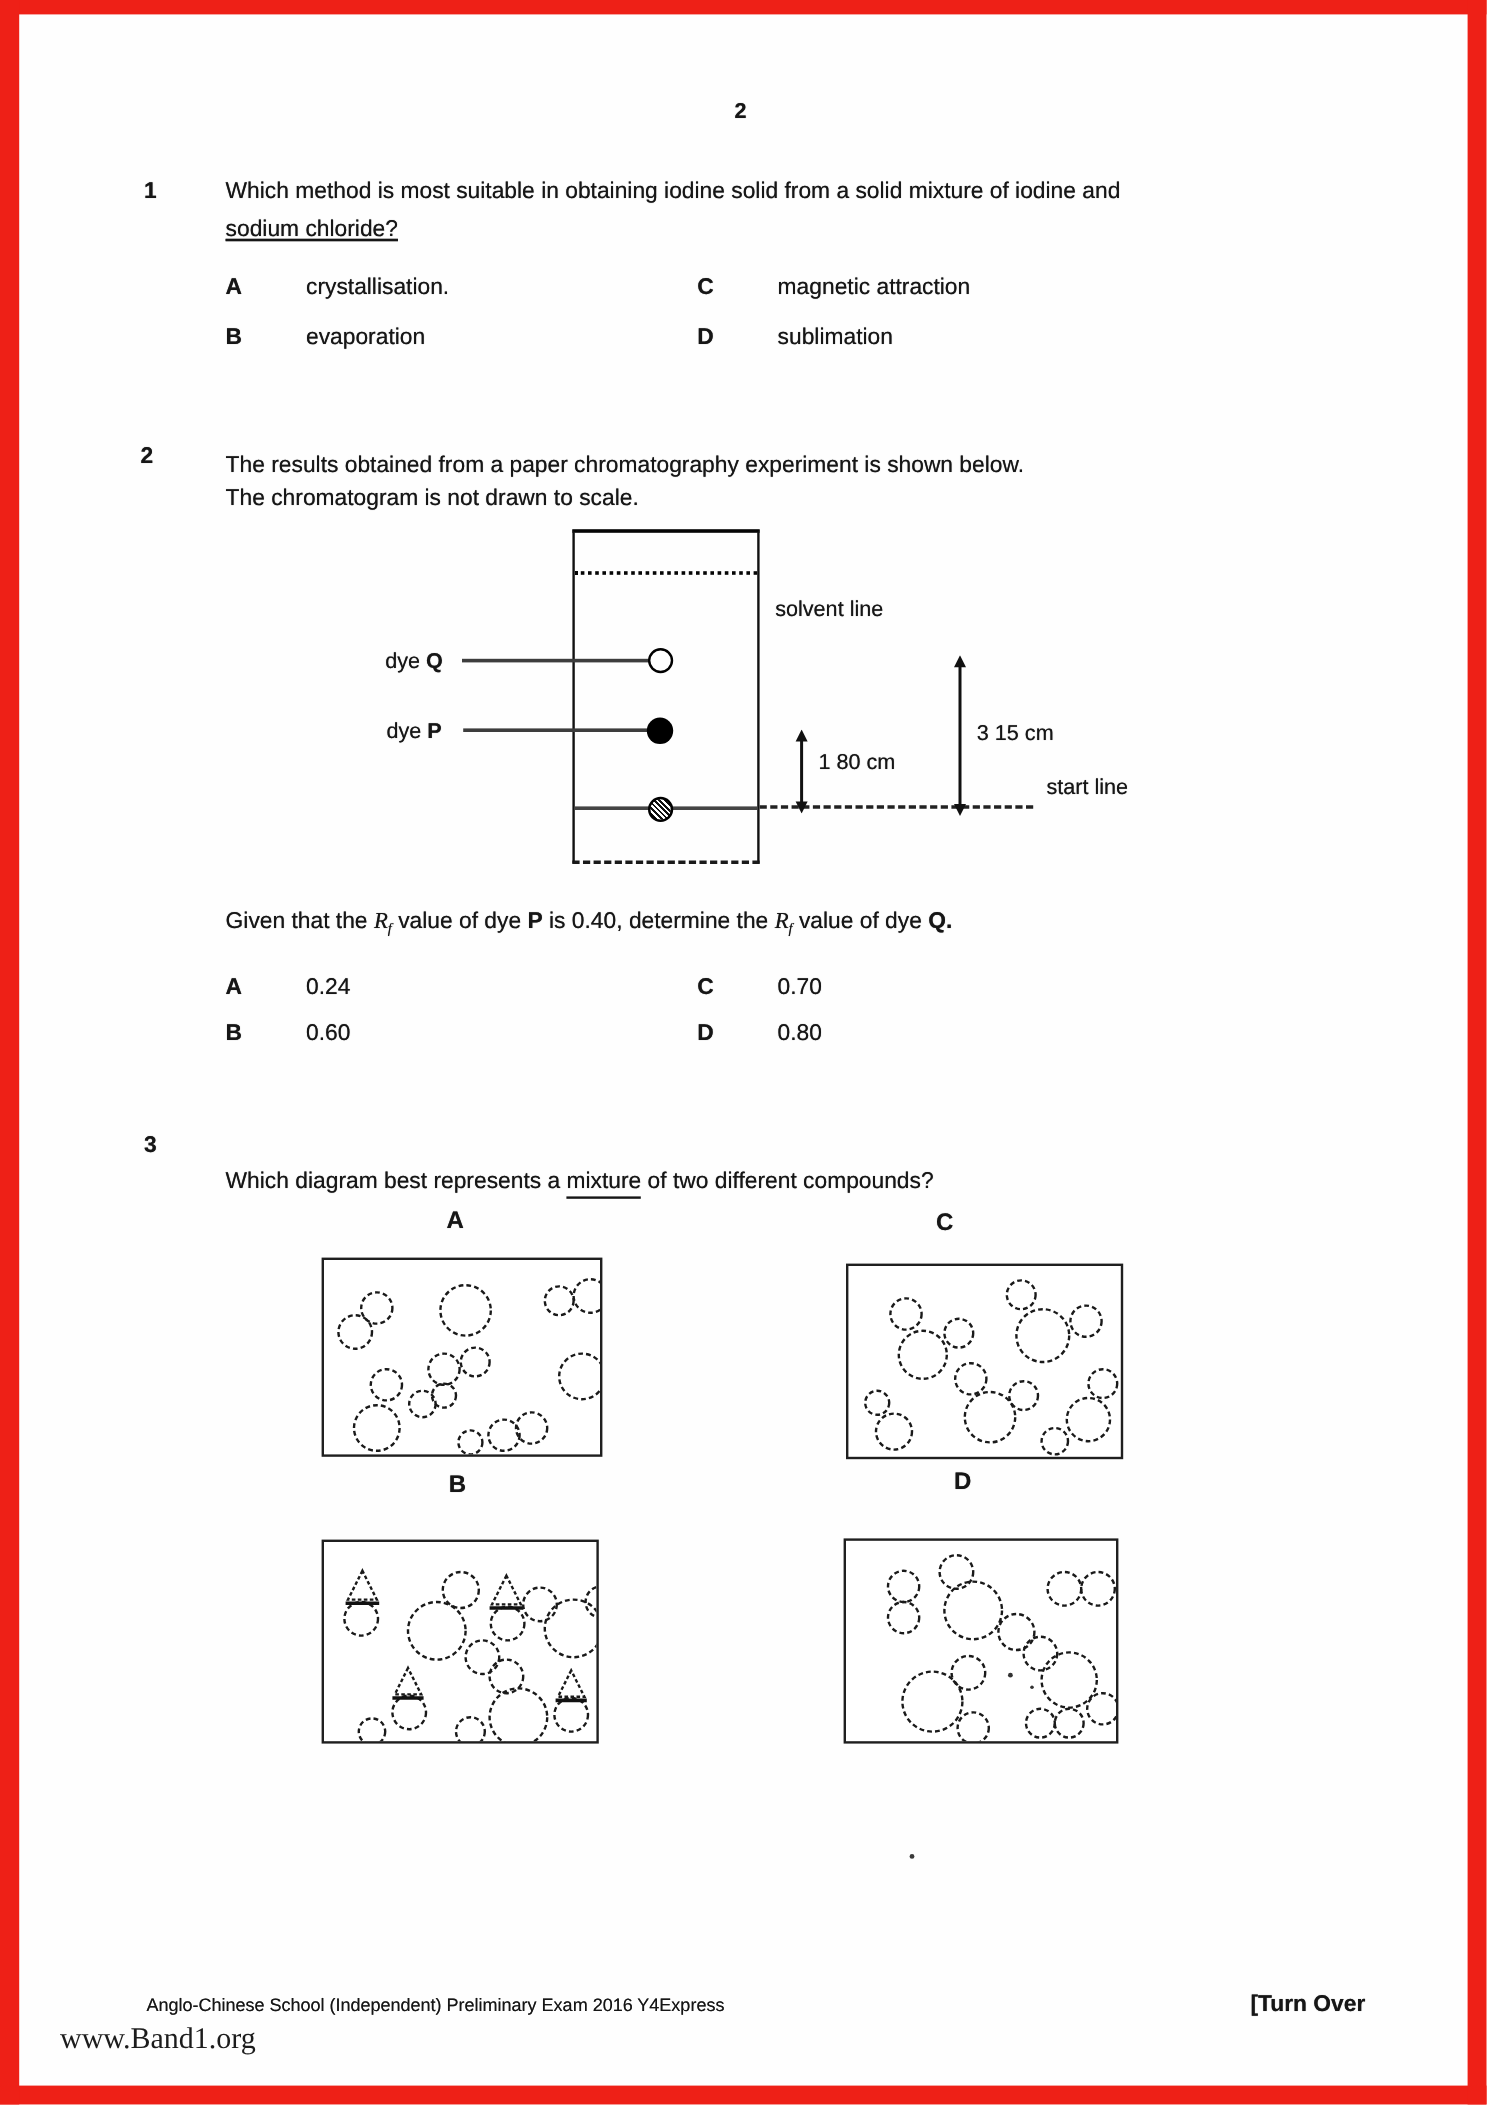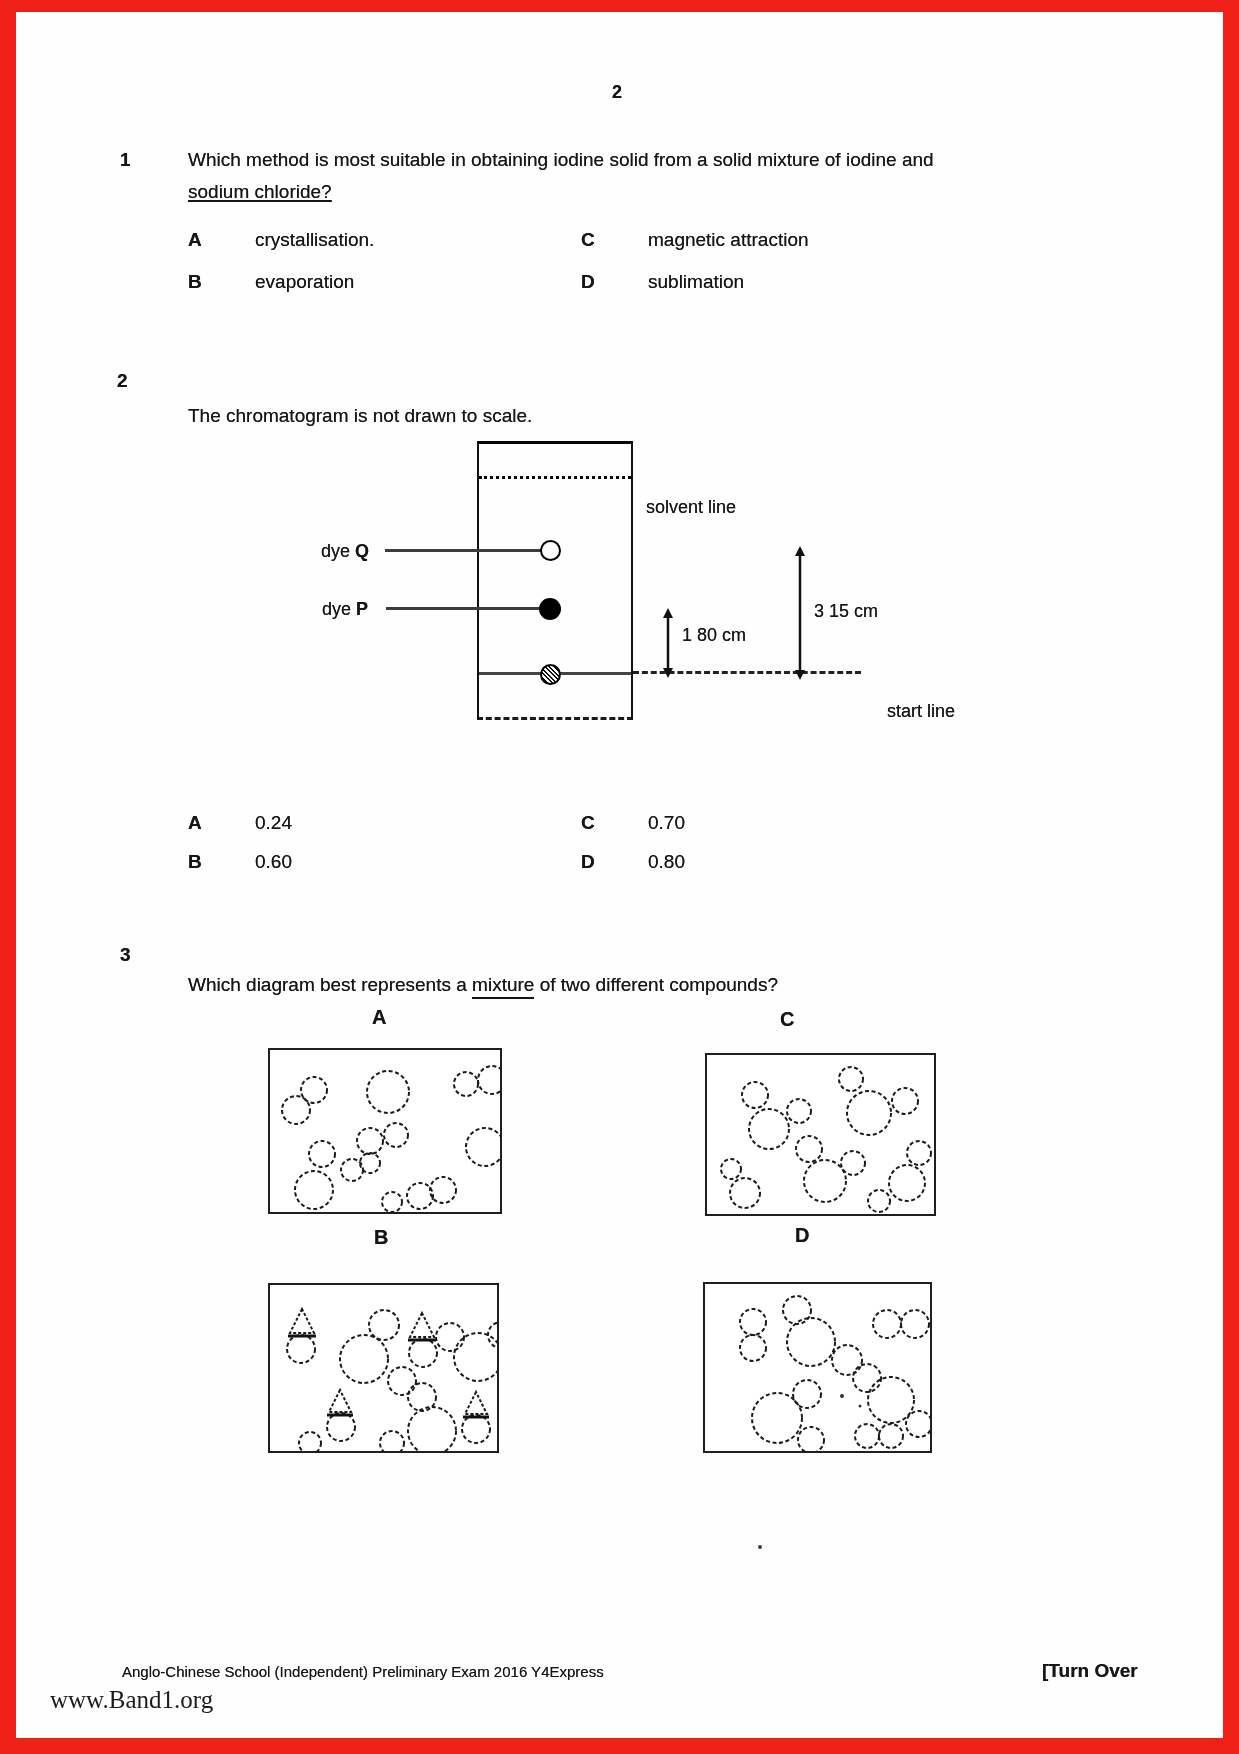--- a/index.html
+++ b/index.html
@@ -69,20 +69,21 @@
   <div class="opt" style="left:188px;top:271px;">
     <span class="letter">B</span>
     <span>evaporation</span>
   </div>
   <div class="opt" style="left:581px;top:271px;">
     <span class="letter">D</span>
     <span>sublimation</span>
   </div>
 
   <div class="qnum" style="left:117px;top:370px;">2</div>
+  <div class="t" style="left:188px;top:377px;">The results obtained from a paper chromatography experiment is shown below.</div>
   <div class="t" style="left:188px;top:405px;">The chromatogram is not drawn to scale.</div>
 
   <div class="strip" style="left:477px;top:441px;width:156px;height:279px;"></div>
   <div class="dotline" style="left:479px;top:476px;width:152px;"></div>
   <div class="dlabel" style="left:646px;top:466px;margin-top:31px;">
     <span>solvent line</span>
   </div>
 
   <div class="hline" style="left:385px;top:549px;width:158px;"></div>
   <div class="spot open" style="left:540px;top:540px;"></div>
@@ -92,21 +93,21 @@
 
   <div class="hline" style="left:386px;top:607px;width:156px;"></div>
   <div class="spot filled" style="left:539px;top:598px;"></div>
   <div class="dlabel" style="left:322px;top:599px;">
     <span>dye </span><span class="b">P</span>
   </div>
 
   <div class="hline" style="left:479px;top:672px;width:152px;background:#444;"></div>
   <div class="spot hatched" style="left:540px;top:664px;"></div>
   <div class="dashline" style="left:633px;top:671px;width:228px;"></div>
-  <div class="dlabel" style="left:872px;top:701px;margin-left:15px;">
+  <div class="dlabel" style="left:872px;top:646px;">
     <span>start line</span>
   </div>
 
   <svg class="varrow" style="left:660px;top:608px;" width="16" height="70" viewBox="0 0 16 70">
     <line x1="8" y1="7" x2="8" y2="63" stroke="#111" stroke-width="2.5"></line>
     <polygon points="8,0 3,10 13,10" fill="#111"></polygon>
     <polygon points="8,70 3,60 13,60" fill="#111"></polygon>
   </svg>
   <div class="dlabel" style="left:682px;top:625px;">
     <span>1 80 cm</span>
@@ -114,20 +115,23 @@
 
   <svg class="varrow" style="left:792px;top:546px;" width="16" height="134" viewBox="0 0 16 134">
     <line x1="8" y1="7" x2="8" y2="127" stroke="#111" stroke-width="2.5"></line>
     <polygon points="8,0 3,10 13,10" fill="#111"></polygon>
     <polygon points="8,134 3,124 13,124" fill="#111"></polygon>
   </svg>
   <div class="dlabel" style="left:814px;top:601px;text-align:right;">
     <span>3 15 cm</span>
   </div>
 
+  <div class="t" style="left:188px;top:757px;">
+    <span>Given that the </span><span class="rf"><span>R</span><sub>f</sub></span><span> value of dye </span><span class="b">P</span><span> is 0.40, determine the </span><span class="rf"><span>R</span><sub>f</sub></span><span> value of dye </span><span class="b">Q</span><span class="b">.</span>
+  </div>
 
   <div class="opt" style="left:188px;top:812px;">
     <span class="letter">A</span>
     <span>0.24</span>
   </div>
   <div class="opt" style="left:581px;top:812px;">
     <span class="letter">C</span>
     <span>0.70</span>
   </div>
   <div class="opt" style="left:188px;top:851px;">

